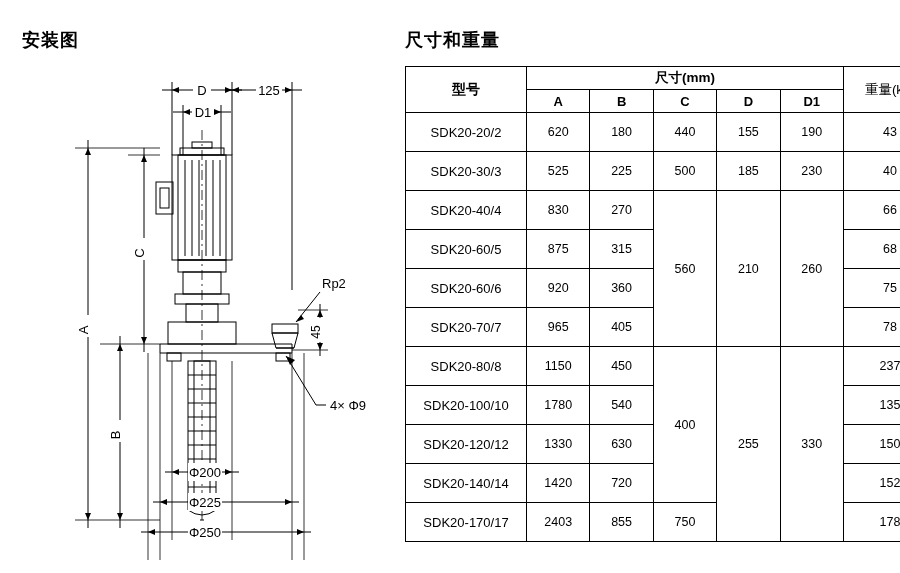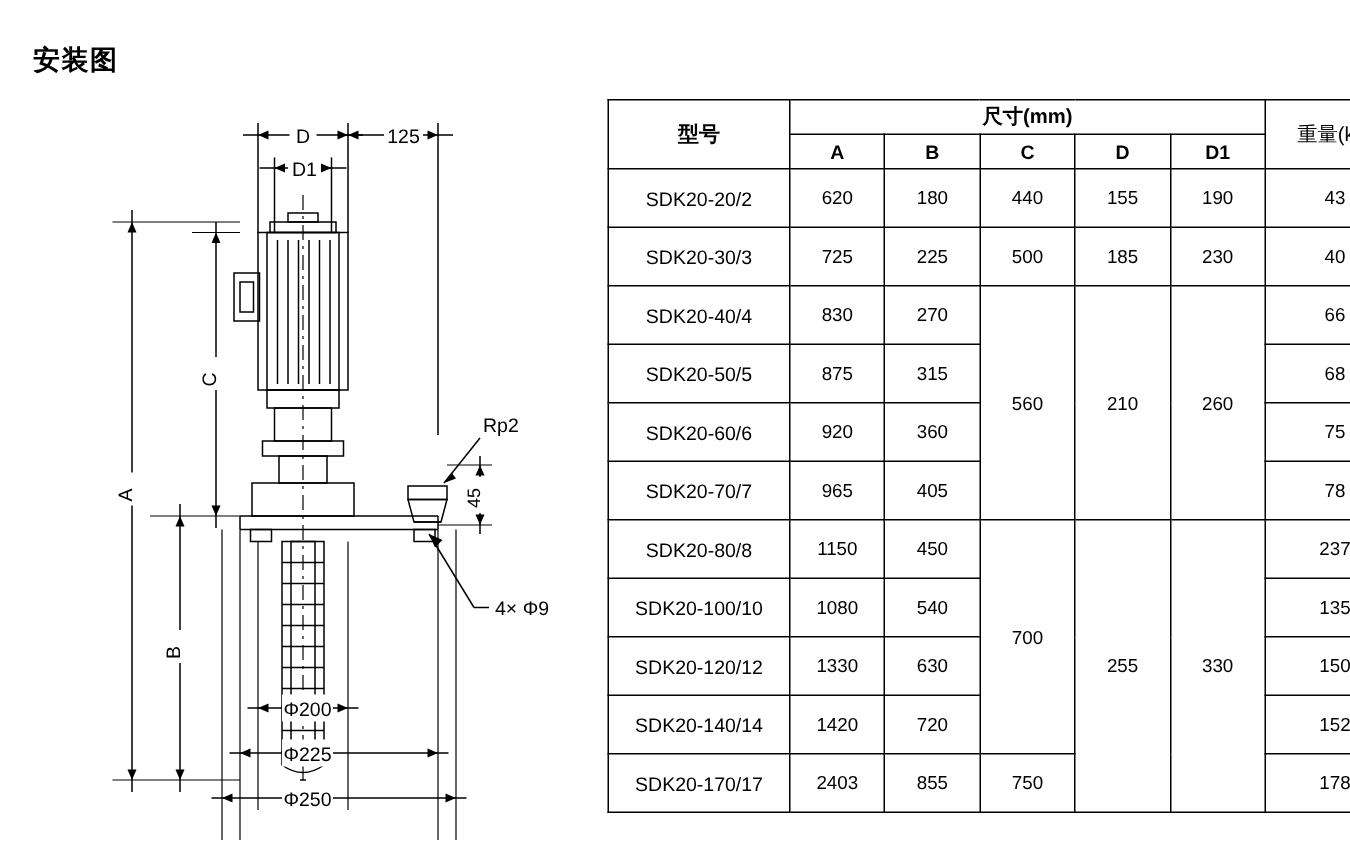--- a/index.html
+++ b/index.html
@@ -92,20 +92,21 @@
   .c-c { width: 58px; }
   .c-d { width: 52px; }
   .c-d1 { width: 52px; }
 </style>
 </head>
 <body>
 
 <div class="page">
 
   <div class="section-title" id="title-left">安装图</div>
+  <div class="section-title" id="title-right">尺寸和重量</div>
 
   <div class="drawing">
     <svg width="370" height="500" viewBox="0 0 370 500">
       <g stroke="#000" fill="none" stroke-width="1">
 
         <line x1="152" y1="22" x2="152" y2="95"></line>
         <line x1="212" y1="22" x2="212" y2="95"></line>
 
         <line x1="272" y1="22" x2="272" y2="230"></line>
 
@@ -278,66 +279,66 @@
             <td class="model-col">SDK20-20/2</td>
             <td class="c-a">620</td>
             <td class="c-b">180</td>
             <td class="c-c">440</td>
             <td class="c-d">155</td>
             <td class="c-d1">190</td>
             <td>43</td>
           </tr>
           <tr>
             <td class="model-col">SDK20-30/3</td>
-            <td class="c-a">725</td>
+            <td class="c-a">525</td>
             <td class="c-b">225</td>
             <td class="c-c">500</td>
             <td class="c-d">185</td>
             <td class="c-d1">230</td>
             <td>40</td>
           </tr>
           <tr>
             <td class="model-col">SDK20-40/4</td>
             <td class="c-a">830</td>
             <td class="c-b">270</td>
             <td class="c-c" rowspan="4">560</td>
             <td class="c-d" rowspan="4">210</td>
             <td class="c-d1" rowspan="4">260</td>
             <td>66</td>
           </tr>
           <tr>
-            <td class="model-col">SDK20-50/5</td>
+            <td class="model-col">SDK20-60/5</td>
             <td class="c-a">875</td>
             <td class="c-b">315</td>
             <td>68</td>
           </tr>
           <tr>
             <td class="model-col">SDK20-60/6</td>
             <td class="c-a">920</td>
             <td class="c-b">360</td>
             <td>75</td>
           </tr>
           <tr>
             <td class="model-col">SDK20-70/7</td>
             <td class="c-a">965</td>
             <td class="c-b">405</td>
             <td>78</td>
           </tr>
           <tr>
             <td class="model-col">SDK20-80/8</td>
             <td class="c-a">1150</td>
             <td class="c-b">450</td>
-            <td class="c-c" rowspan="4">700</td>
+            <td class="c-c" rowspan="4">400</td>
             <td class="c-d" rowspan="5">255</td>
             <td class="c-d1" rowspan="5">330</td>
             <td>237</td>
           </tr>
           <tr>
             <td class="model-col">SDK20-100/10</td>
-            <td class="c-a">1080</td>
+            <td class="c-a">1780</td>
             <td class="c-b">540</td>
             <td>135</td>
           </tr>
           <tr>
             <td class="model-col">SDK20-120/12</td>
             <td class="c-a">1330</td>
             <td class="c-b">630</td>
             <td>150</td>
           </tr>
           <tr>

